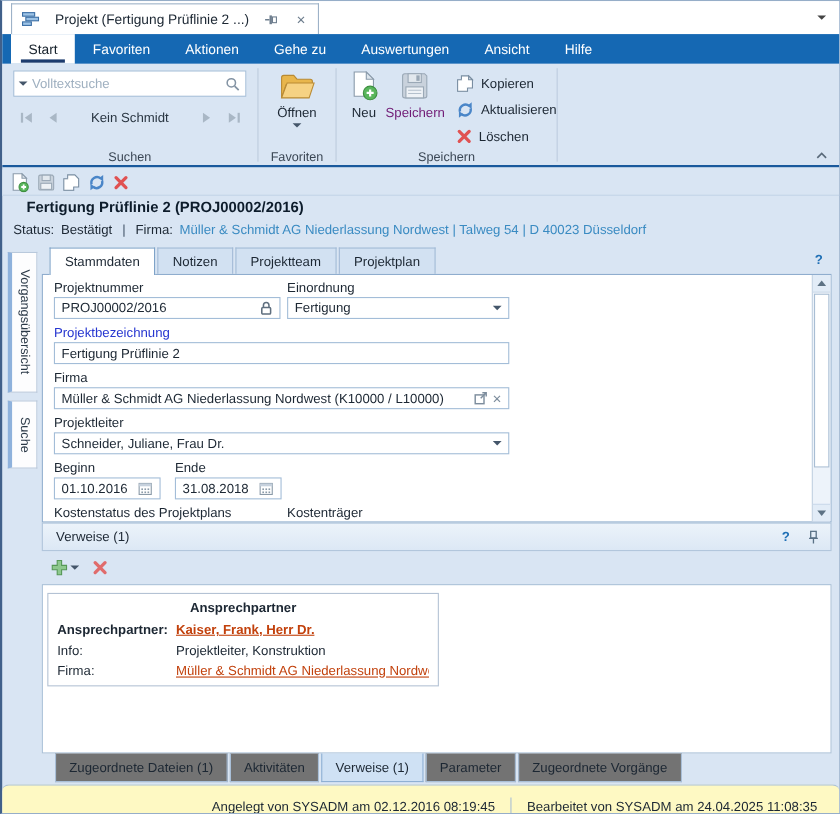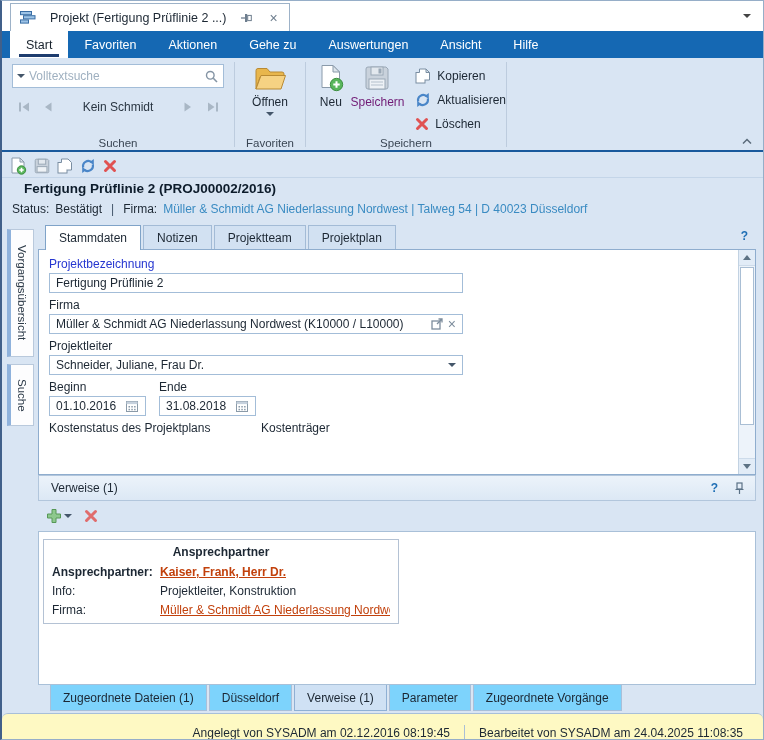--- a/index.html
+++ b/index.html
@@ -116,21 +116,21 @@
   .card-row { display:flex; padding:3px 8px 2px; align-items:baseline; }
   .card-label { width:108px; flex:none; }
   .card-label.b { font-weight:bold; }
   .card-link { color:#c2410c; text-decoration:underline; }
   .card-link.b { font-weight:bold; }
   .card-val { white-space:nowrap; overflow:hidden; }
 
   
   .bottom-tabs { position:absolute; left:36px; right:7px; top:684px; height:28px; display:flex; padding-left:12px; }
   .btab { display:flex; align-items:center; padding:0 12px; height:26px; margin-right:2px;
-          background:#7dd3fc; border:1px solid #a9bfd8; border-top:none; }
+          background:#737373; border:1px solid #a9bfd8; border-top:none; }
   .btab.active { background:#cfe1f4; border-color:#8fb0d4; }
 
   
   .statusbar { position:absolute; left:0; right:0; top:712px; height:38px; background:#fef9c3;
                border-top:1px solid #a8bfd8; display:flex; justify-content:flex-end; align-items:center; padding-right:6px;border-radius:6px; }
   .sb-cell { padding:0 14px; white-space:nowrap; }
   .sb-div { width:1px; height:16px; background:#aabfd6; }
 
   svg { display:block; }
 </style>
@@ -353,20 +353,43 @@
   <div class="form-panel">
     <div class="form-tabs">
       <div class="ftab active">Stammdaten</div>
       <div class="ftab">Notizen</div>
       <div class="ftab">Projektteam</div>
       <div class="ftab">Projektplan</div>
       <span class="form-help">?</span>
     </div>
     <div class="form-body">
 
+      <div class="frow2">
+        <div class="col-a">
+          <div class="flabel first">Projektnummer</div>
+          <div class="fld">
+            <span class="ftext">PROJ00002/2016</span>
+            <span class="fld-btn">
+              <svg width="12" height="14">
+                  <path d="M3.5 6.5 V4.5 a2.5 2.5 0 0 1 5 0 V6.5" fill="none" stroke="#5f6f7f" stroke-width="1.4"></path>
+                  <rect x="2" y="6.5" width="8" height="6" rx="1" fill="none" stroke="#5f6f7f" stroke-width="1.4"></rect>
+                </svg>
+            </span>
+          </div>
+        </div>
+        <div class="col-b">
+          <div class="flabel first">Einordnung</div>
+          <div class="fld">
+            <span class="ftext">Fertigung</span>
+            <span class="fld-btn">
+                <span class="tri-dn"></span>
+              </span>
+          </div>
+        </div>
+      </div>
 
       <div class="flabel mandatory">Projektbezeichnung</div>
       <div class="fld w-full">
         <span class="ftext">Fertigung Prüflinie 2</span>
       </div>
 
       <div class="flabel">Firma</div>
       <div class="fld w-full">
         <span class="ftext">Müller &amp; Schmidt AG Niederlassung Nordwest (K10000 / L10000)</span>
         <span class="fld-btn">
@@ -492,21 +515,21 @@
         <div class="card-row">
           <span class="card-label">Firma:</span>
           <span class="card-link card-val">Müller &amp; Schmidt AG Niederlassung Nordwest (K...</span>
         </div>
       </div>
     </div>
   </div>
 
   <div class="bottom-tabs">
     <div class="btab">Zugeordnete Dateien (1)</div>
-    <div class="btab">Düsseldorf</div>
+    <div class="btab">Aktivitäten</div>
     <div class="btab active">Verweise (1)</div>
     <div class="btab">Parameter</div>
     <div class="btab">Zugeordnete Vorgänge</div>
   </div>
 
   <div class="statusbar">
     <span class="sb-cell">Angelegt von SYSADM am 02.12.2016 08:19:45</span>
     <span class="sb-div"></span>
     <span class="sb-cell">Bearbeitet von SYSADM am 24.04.2025 11:08:35</span>
   </div>

